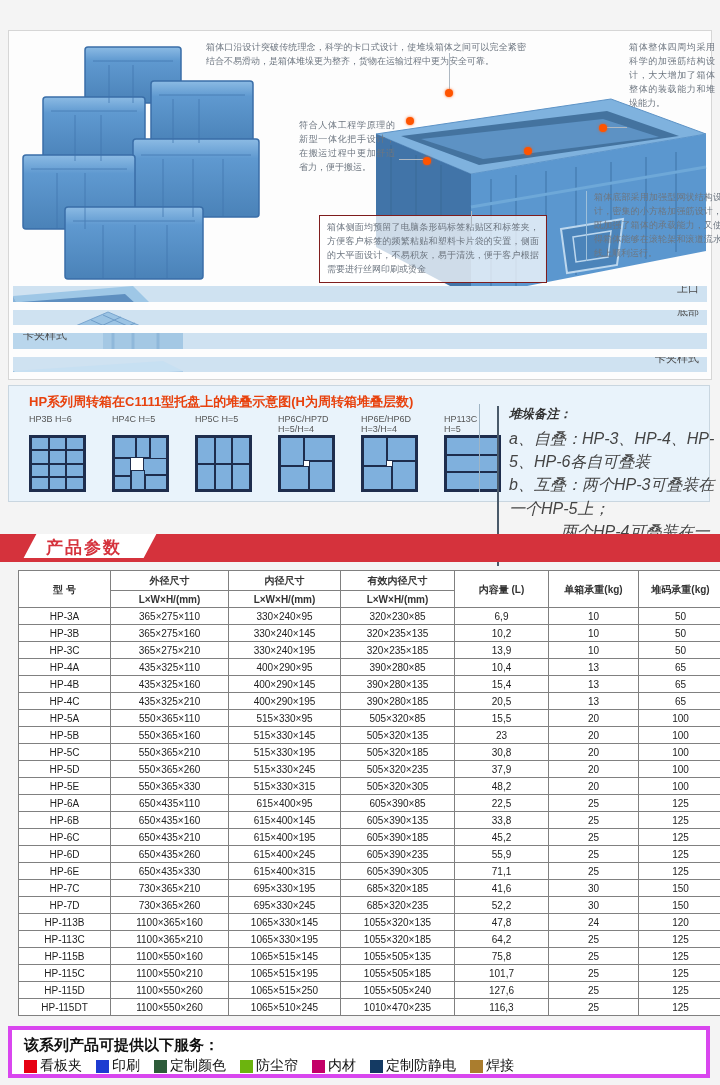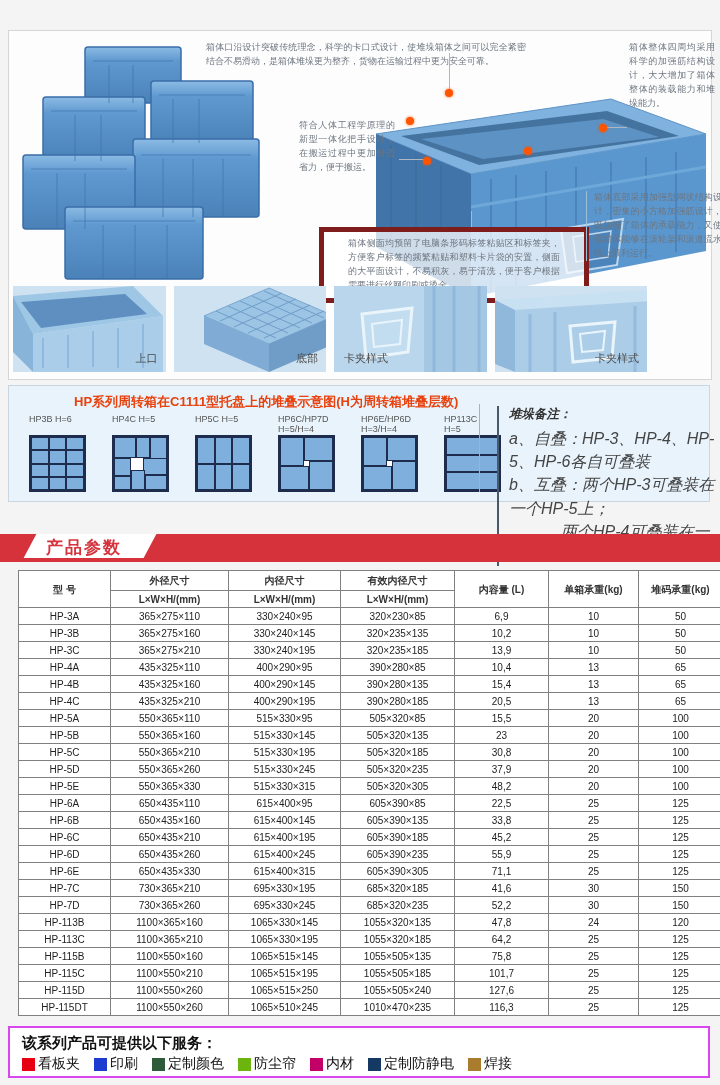--- a/index.html
+++ b/index.html
@@ -7,32 +7,32 @@
   .page{position:relative;width:720px;height:1085px;background:#f4f4f4;overflow:hidden;}
 
   
   .showcase{position:absolute;left:8px;top:30px;width:702px;height:348px;background:#fdfdfd;border:1px solid #d6d6d6;}
   .photo-stack{position:absolute;left:4px;top:8px;}
   .photo-big{position:absolute;left:352px;top:48px;}
   .anno{position:absolute;color:#6d7680;font-size:9px;line-height:1.55;text-align:justify;}
   .anno-rim{left:197px;top:10px;width:320px;}
   .anno-strength{left:620px;top:10px;width:86px;}
   .anno-handle{left:290px;top:88px;width:96px;}
-  .anno-label{left:310px;top:196px;width:212px;border:5px solid #7f1d1d;background:rgba(255,255,255,.75);padding:5px 24px;}
+  .anno-label{left:310px;top:184px;width:212px;border:1px solid #7f1d1d;background:rgba(255,255,255,.75);padding:5px 7px;}
   .anno-bottom{left:577px;top:160px;width:128px;border-left:1px solid #9ec0da;padding-left:7px;}
   .dot{position:absolute;width:8px;height:8px;border-radius:50%;background:#ff5400;box-shadow:0 0 3px rgba(255,84,0,.8);}
   .leader{position:absolute;background:#aeb8c2;}
-  .thumbs{position:absolute;left:4px;top:255px;width:634px;height:86px;display:flex;gap:8px;}
+  .thumbs{position:absolute;left:4px;top:255px;width:694px;height:86px;display:flex;gap:8px;flex-direction:column;}
   .thumb{position:relative;flex:1;background:#cfe2f1;overflow:hidden;}
   .thumb-label{position:absolute;right:8px;bottom:6px;font-size:11px;color:#4a4a4a;}
   .thumb:nth-child(3) .thumb-label{right:auto;left:10px;}
 
   
   .stacking{position:absolute;left:8px;top:385px;width:702px;height:117px;background:#e9f3fb;border:1px solid #c9d6e0;box-sizing:border-box;}
-  .stacking-title{position:absolute;left:20px;top:7px;font-size:13px;font-weight:bold;color:#e8420e;margin-left:45px;}
+  .stacking-title{position:absolute;left:20px;top:7px;font-size:13px;font-weight:bold;color:#e8420e;}
   .diagrams{position:absolute;left:20px;top:28px;display:flex;gap:18px;}
   .diagram{width:65px;}
   .dg-label{font-size:9px;color:#555;line-height:1.15;height:21px;white-space:nowrap;}
   .dg-box{position:relative;width:53px;height:53px;background:#fff;border:2px solid #1e2d4d;}
   .dg-box .cell{position:absolute;box-sizing:border-box;background:#7fb0dd;border:1px solid #1e2d4d;}
   .stack-divider{position:absolute;left:470px;top:18px;width:1px;height:88px;background:#9fb4c4;}
   .stack-notes{position:absolute;left:488px;top:20px;width:212px;border-left:2px solid #4a5a6a;padding-left:10px;font-style:italic;}
   .notes-title{font-size:12.5px;font-weight:bold;color:#333;margin-bottom:4px;}
   .note-line{font-size:16px;color:#444;line-height:1.45;}
   .note-line:nth-of-type(3){margin-left:52px;}
@@ -44,21 +44,21 @@
 
   
   .params{position:absolute;left:8px;top:570px;width:704px;margin-left:10px;}
   table{border-collapse:collapse;width:704px;table-layout:fixed;background:#fff;}
   th,td{border:1px solid #808080;font-size:10px;color:#222;text-align:center;padding:0;height:16px;line-height:1.1;}
   thead th{font-weight:bold;color:#333;}
   thead tr:first-child th{height:19px;}
   tbody td{height:16px;}
 
   
-  .services{position:absolute;left:8px;top:1026px;width:702px;height:52px;background:#fff;border:2px solid #d946ef;box-sizing:border-box;}
+  .services{position:absolute;left:8px;top:1026px;width:702px;height:52px;background:#fff;border:4px solid #d946ef;box-sizing:border-box;}
   .services-title{font-size:15px;font-weight:bold;color:#111;padding:6px 0 2px 12px;}
   .service-items{display:flex;gap:14px;padding-left:12px;align-items:center;}
   .service{display:flex;align-items:center;gap:3px;font-size:14px;color:#111;}
   .swatch{width:13px;height:13px;display:inline-block;}
 </style>
 </head>
 <body>
 
 <div class="page">
 

